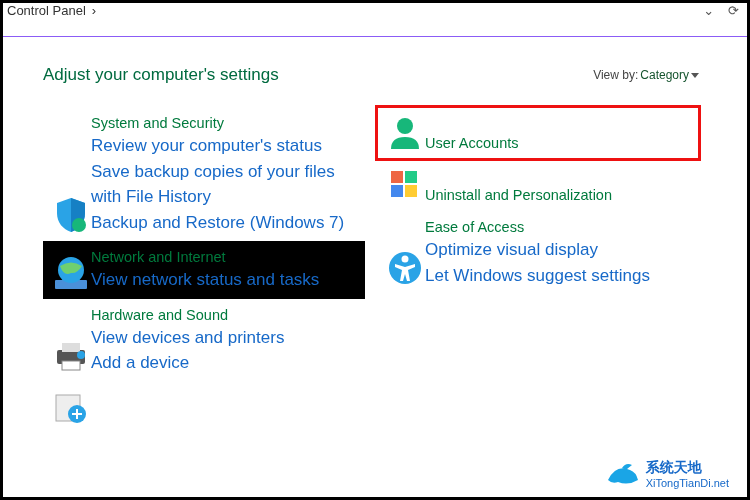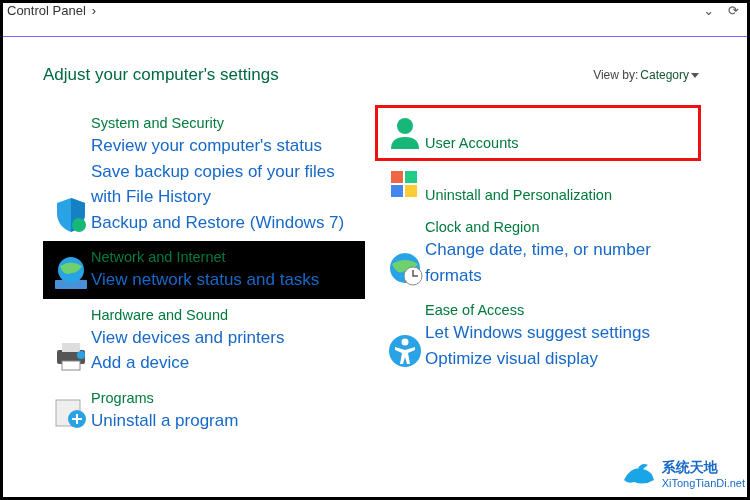--- a/index.html
+++ b/index.html
@@ -54,21 +54,21 @@
   .item.selected { background: #000000; }
   .item.highlighted { outline: 3px solid #e11; outline-offset: -1px; }
   .icon-box { width: 40px; height: 40px; flex-shrink: 0; display:flex; align-items:center; justify-content:center;}
   .text-box { padding-top: 2px; }
   .title { color: #007a3d; font-size: 14.5px; margin-bottom: 2px; }
   .sub { display: block; color: #1769c8; font-size: 17px; line-height: 1.5; }
   .sub .shield { display: inline-block; vertical-align: -2px; margin-right: 2px;}
   .triangle-down { display:inline-block; border-left:4px solid transparent; border-right:4px solid transparent; border-top:5px solid #555; vertical-align: middle;}
   .watermark {
     position: absolute;
-    right: 2px;
+    right: 18px;
     bottom: 8px;
     display: flex;
     align-items: center;
     gap: 6px;
     font-size: 11px;
     color: #1769c8;
   }
   .watermark .cn { font-size: 14px; color: #1769c8; font-weight: 700; }
 </style>
 </head>
@@ -145,24 +145,20 @@
       </div>
 
       <div class="item">
         <div class="icon-box">
           <svg width="40" height="40" viewBox="0 0 40 40">
               <rect x="5" y="7" width="24" height="26" fill="#eee" stroke="#aaa"></rect>
               <circle cx="26" cy="26" r="9" fill="#2aa3e6"></circle>
               <path d="M26 21 V31 M21 26 H31" stroke="#fff" stroke-width="2"></path>
             </svg>
         </div>
-        <div class="text-box">
-          <div class="title">Programs</div>
-          <span class="sub">Uninstall a program</span>
-        </div>
       </div>
 
     </div>
 
     <div class="col">
 
       <div class="item highlighted">
         <div class="icon-box">
           <svg width="40" height="40" viewBox="0 0 40 40">
               <circle cx="20" cy="13" r="8" fill="#17b77a"></circle>
@@ -181,47 +177,33 @@
               <rect x="20" y="6" width="12" height="12" fill="#2c8"></rect>
               <rect x="6" y="20" width="12" height="12" fill="#48e"></rect>
               <rect x="20" y="20" width="12" height="12" fill="#fc3"></rect>
             </svg>
         </div>
         <div class="text-box">
           <div class="title">Uninstall and Personalization</div>
         </div>
       </div>
 
-      <div class="item">
-        <div class="icon-box">
-          <svg width="40" height="40" viewBox="0 0 40 40">
-              <circle cx="20" cy="20" r="15" fill="#2aa3e6"></circle>
-              <path d="M7 16 Q20 8 33 16 Q27 25 20 23 Q12 28 7 16" fill="#6fd06f"></path>
-              <circle cx="28" cy="28" r="9" fill="#fff" stroke="#888"></circle>
-              <path d="M28 22 V28 H33" stroke="#555" stroke-width="1.5" fill="none"></path>
-            </svg>
-        </div>
-        <div class="text-box">
-          <div class="title">Clock and Region</div>
-          <span class="sub">Change date, time, or number formats</span>
-        </div>
-      </div>
 
       <div class="item">
         <div class="icon-box">
           <svg width="40" height="40" viewBox="0 0 40 40">
               <circle cx="20" cy="20" r="16" fill="#2aa3e6"></circle>
               <circle cx="20" cy="11" r="3.5" fill="#fff"></circle>
               <path d="M10 16 L20 19 L30 16 L30 19 L23 22 L25 33 L22 33 L20 26 L18 33 L15 33 L17 22 L10 19 Z" fill="#fff"></path>
             </svg>
         </div>
         <div class="text-box">
           <div class="title">Ease of Access</div>
+          <span class="sub">Optimize visual display</span>
           <span class="sub">Let Windows suggest settings</span>
-          <span class="sub">Optimize visual display</span>
         </div>
       </div>
 
     </div>
   </div>
 </div>
 
 <div class="watermark">
   <svg width="34" height="28" viewBox="0 0 34 28">
       <path d="M2 20 Q10 4 24 10 Q30 12 32 20 Q22 26 12 22 Q6 24 2 20 Z" fill="#1aa5e6"></path>

